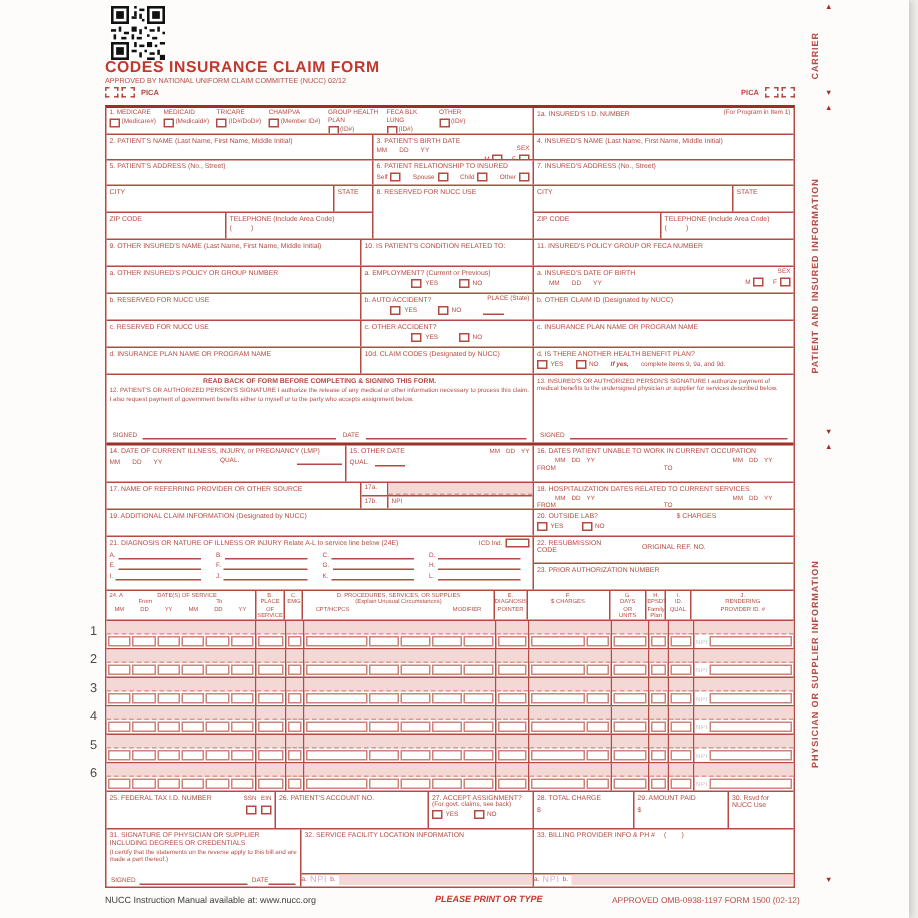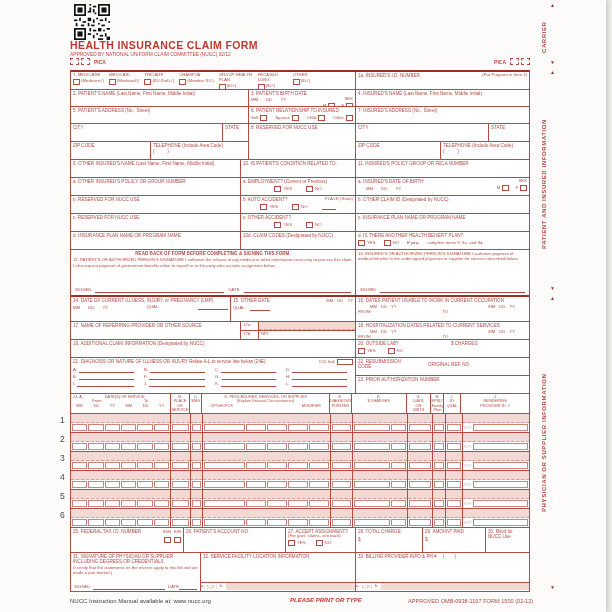--- a/index.html
+++ b/index.html
@@ -106,21 +106,21 @@
       <rect x="8" y="17" width="2" height="1"></rect>
         <rect x="11" y="18" width="1" height="2"></rect>
         <rect x="13" y="17" width="1" height="1"></rect>
       <rect x="15" y="18" width="2" height="1"></rect>
         <rect x="18" y="17" width="1" height="2"></rect>
         <rect x="14" y="20" width="3" height="1"></rect>
         <rect x="19" y="19" width="2" height="2"></rect>
     </g>
   </svg>
 
-  <div class="hdr title">HEALTH INSURANCE CLAIM FORM</div>
+  <div class="hdr title">CODES INSURANCE CLAIM FORM</div>
   <div class="hdr sub">APPROVED BY NATIONAL UNIFORM CLAIM COMMITTEE (NUCC) 02/12</div>
 
   <div class="hdr picarow">
     <span class="pair">
       <span class="pbx"></span>
       <span class="pbx"></span>
       <span class="picalbl">PICA</span>
     </span>
     <span class="pair">
       <span class="picalbl">PICA</span>

